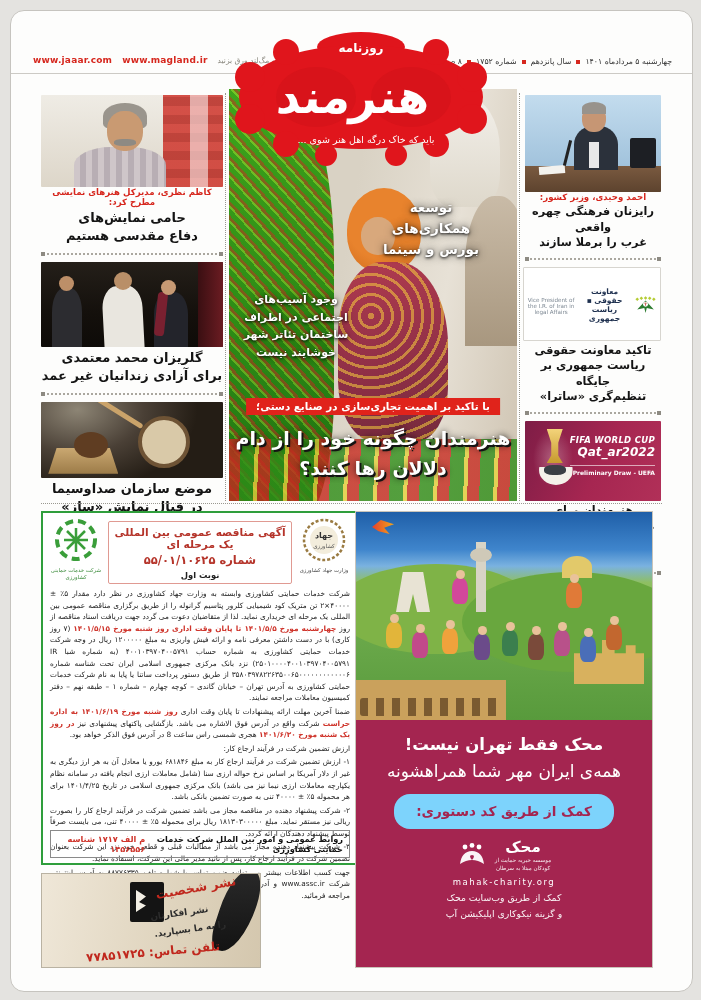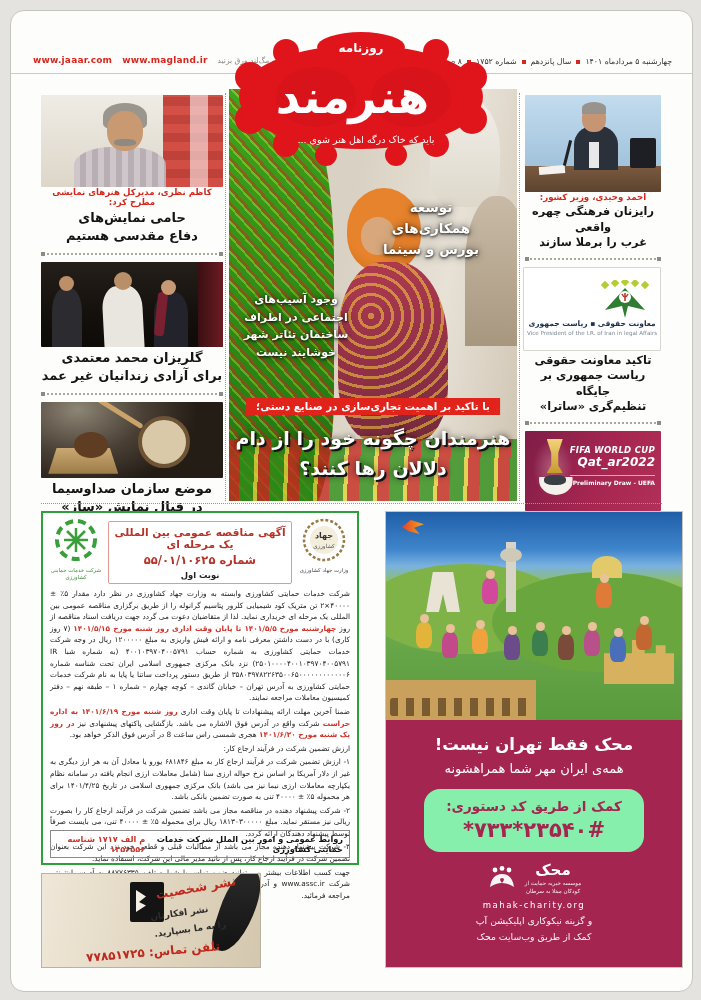--- a/index.html
+++ b/index.html
@@ -60,21 +60,21 @@
   .img-minister{height:97px;background:linear-gradient(180deg,#c3dcee,#a3c4dd 70%,#8fb4d0);}
   .img-minister .desk{left:0;bottom:0;width:100%;height:26px;background:linear-gradient(#7a5a40,#5d432e);}
   .img-minister .papers{left:10%;bottom:18px;width:26px;height:8px;background:#f3f2ee;transform:rotate(-4deg);}
   .img-minister .suit{left:36%;bottom:22px;width:44px;height:44px;background:#2b313b;border-radius:42% 42% 0 0;}
   .img-minister .shirt{left:47%;bottom:24px;width:10px;height:26px;background:#e8e8e8;}
   .img-minister .face{left:42%;bottom:60px;width:24px;height:26px;background:#c6첫9674;background:#c69674;border-radius:46%;}
   .img-minister .hair{left:42%;bottom:78px;width:24px;height:12px;background:#98938c;border-radius:50% 50% 0 0;}
   .img-minister .monitor{right:4%;bottom:24px;width:26px;height:30px;background:#1d1f24;border-radius:2px;}
   .img-minister .mic{left:30%;bottom:26px;width:3px;height:26px;background:#222;transform:rotate(14deg);}
   
-  .emblem-box{height:70px;background:#fff;border:1px solid #d7d5cf;display:flex;flex-direction:column;justify-content:flex-start;padding-top:12px;}
+  .emblem-box{height:70px;background:#fff;border:1px solid #d7d5cf;display:flex;flex-direction:row;align-items:center;justify-content:flex-start;padding-top:2px;}
   .emblem-cap{font-size:5.6px;color:#7d8893;margin-top:2px;direction:ltr;}
   .emblem-words{font-size:7.5px;font-weight:bold;color:#1d2f4e;direction:rtl;margin-top:1px;}
   
   .img-fifa{height:80px;background:linear-gradient(115deg,#7e1d46,#a62651 55%,#b13058);}
   .img-fifa .glow{left:6%;top:8px;width:40px;height:58px;background:radial-gradient(closest-side,rgba(255,255,255,.28),transparent);}
   .img-fifa .cres{left:10%;top:34px;width:34px;height:30px;background:#f4f1ea;border-radius:50%;clip-path:polygon(0 40%,100% 40%,100% 100%,0 100%);}
   .img-fifa .cup{left:16%;top:8px;width:16px;height:34px;background:linear-gradient(#f3d37a,#c79a2e);clip-path:polygon(0 0,100% 0,72% 40%,72% 78%,100% 100%,0 100%,28% 78%,28% 40%);}
   .img-fifa .base{left:14%;top:44px;width:22px;height:10px;background:#3a3f45;border-radius:40%;}
   .fifa-text{position:absolute;right:6px;top:14px;text-align:right;color:#fff;direction:ltr;}
   .fifa-text .l1{font-size:8.5px;font-weight:bold;font-style:italic;letter-spacing:.3px;}
@@ -113,38 +113,38 @@
   
   .pub{position:absolute;left:30px;top:862px;width:218px;height:93px;background:linear-gradient(100deg,#efe7d8,#e0d5bf 55%,#d4c7ae);border:1px solid #b9b2a2;overflow:hidden;direction:rtl;}
   .pub .quill{right:6px;top:-6px;width:34px;height:86px;background:linear-gradient(160deg,#2b2b2b,#111);border-radius:60% 40% 70% 30%;transform:rotate(18deg);}
   .pub .logo{left:88px;top:8px;width:34px;height:40px;background:#141414;border-radius:2px;}
   .pub .logo::after{content:"";position:absolute;left:6px;top:8px;width:10px;height:22px;background:#f2eee4;clip-path:polygon(0 0,100% 30%,30% 55%,100% 70%,0 100%);}
   .pub .brand{position:absolute;right:24px;top:6px;color:#c0271d;font-weight:bold;font-size:12.5px;transform:rotate(-10deg);}
   .pub .w1{position:absolute;right:52px;top:34px;color:#2c2c2c;font-weight:bold;font-size:9px;transform:rotate(-8deg);}
   .pub .w2{position:absolute;right:34px;top:50px;color:#2c2c2c;font-weight:bold;font-size:9px;transform:rotate(-8deg);}
   .pub .phone{position:absolute;right:40px;bottom:8px;color:#c0271d;font-weight:bold;font-size:12px;transform:rotate(-5deg);direction:rtl;}
   
-  .mahak{position:absolute;left:374px;top:500px;width:296px;height:455px;border:1px solid #c9c4ba;overflow:hidden;}
+  .mahak{position:absolute;left:344px;top:500px;width:296px;height:455px;border:1px solid #c9c4ba;overflow:hidden;}
   .m-illo{position:relative;height:208px;background:linear-gradient(180deg,#1f5fa8 0%,#3f85cc 18%,#7ab2e0 26%,#8fbf62 34%,#6aa84a 60%,#589a3c 100%);overflow:hidden;}
   .m-illo .hill{left:-20px;top:52px;width:200px;height:90px;background:#7fb347;border-radius:50%;}
   .m-illo .hill2{right:-30px;top:60px;width:220px;height:100px;background:#69a73e;border-radius:50%;}
   .m-illo .tower{left:120px;top:30px;width:10px;height:70px;background:#d8d4c6;}
   .m-illo .towerb{left:114px;top:36px;width:22px;height:14px;background:#cfc9b8;border-radius:50%;}
   .m-illo .azadi{left:40px;top:60px;width:34px;height:40px;background:#e8e3d4;clip-path:polygon(20% 0,80% 0,100% 100%,62% 100%,50% 55%,38% 100%,0 100%);}
   .m-illo .dome{right:60px;top:44px;width:30px;height:22px;background:#e2c96a;border-radius:50% 50% 0 0;}
   .m-illo .cast{right:8px;top:128px;width:70px;height:44px;background:#d8b15e;clip-path:polygon(0 30%,10% 30%,10% 10%,24% 10%,24% 30%,40% 30%,40% 0,58% 0,58% 30%,74% 30%,74% 12%,88% 12%,88% 30%,100% 30%,100% 100%,0 100%);}
   .m-illo .bridge{left:0;bottom:0;width:150px;height:40px;background:#caa15c;}
   .m-illo .bridge::after{content:"";position:absolute;left:4px;bottom:4px;width:140px;height:18px;background:repeating-linear-gradient(90deg,#7a5a30 0 8px,#caa15c 8px 16px);border-radius:3px;}
   .m-illo .bird{left:16px;top:8px;width:22px;height:14px;background:linear-gradient(90deg,#e6402a,#f2a71b);clip-path:polygon(0 50%,40% 0,100% 30%,55% 55%,80% 100%,30% 80%);}
   .m-illo .kid{position:absolute;width:16px;height:26px;border-radius:40% 40% 30% 30%;}
   .m-illo .kid::before{content:"";position:absolute;left:4px;top:-8px;width:9px;height:9px;border-radius:50%;background:#e9c29a;}
   .m-panel{background:#a42550;height:247px;text-align:center;color:#fff;direction:rtl;}
   .m-l1{font-weight:bold;font-size:16.5px;padding-top:15px;}
-  .m-l2{font-size:13px;margin-top:7px;}
-  .m-ussd{background:#86efac;width:208px;margin:13px auto 0;border-radius:16px;padding:9px 6px 10px;}
+  .m-l2{font-size:17px;margin-top:7px;}
+  .m-ussd{background:#7dd3fc;width:208px;margin:13px auto 0;border-radius:16px;padding:9px 6px 10px;}
   .m-ussd .lab{color:#a42550;font-weight:bold;font-size:13.5px;}
   .m-ussd .code{color:#a42550;font-weight:bold;font-size:21px;direction:ltr;margin-top:4px;letter-spacing:1px;}
   .m-logo-row{display:flex;align-items:center;justify-content:center;gap:8px;margin-top:9px;direction:ltr;}
   .m-brand{font-weight:bold;font-size:15px;}
   .m-sub{font-size:5.6px;line-height:1.5;opacity:.92;}
   .m-site{font-size:8.5px;letter-spacing:1.5px;margin-top:4px;direction:ltr;}
   .m-f{font-size:9.3px;margin-top:5px;opacity:.95;}
 </style>
 </head>
 <body>
@@ -394,37 +394,36 @@
       <span class="kid" style="left:224px;top:124px;background:#4a6eb8;"></span>
       <span class="kid" style="left:250px;top:112px;background:#c2672f;"></span>
       <span class="kid" style="left:96px;top:66px;background:#d2489a;"></span>
       <span class="kid" style="left:210px;top:70px;background:#e07a38;"></span>
     </div>
     <div class="m-panel">
       <div class="m-l1">محک فقط تهران نیست!</div>
       <div class="m-l2">همه‌ی ایران مهر شما همراهشونه</div>
       <div class="m-ussd">
         <div class="lab">کمک از طریق کد دستوری:</div>
-        <div class="code">*۷۳۳*۲۳۵۴۰#</div>
       </div>
       <div class="m-logo-row">
         <svg width="30" height="26" viewBox="0 0 30 26">
           <g fill="#fff">
             <circle cx="8" cy="5" r="2.4"></circle>
               <circle cx="15" cy="3.4" r="2.4"></circle>
               <circle cx="22" cy="5" r="2.4"></circle>
             <path d="M15 9 C8 9 4 14 3 22 q6-4 12-4 q6 0 12 4 C26 14 22 9 15 9 Z" opacity=".95"></path>
             <path d="M13 14 q2-2 2 0 q0-2 2 0 q0 2-2 4 q-2-2-2-4 Z" fill="#a42550"></path>
           </g>
         </svg>
         <div>
           <div class="m-brand">محک</div>
           <div class="m-sub pre">موسسه خیریه حمایت از
 کودکان مبتلا به سرطان</div>
         </div>
       </div>
       <div class="m-site">mahak-charity.org</div>
+      <div class="m-f">کمک از طریق وب‌سایت محک</div>
       <div class="m-f">و گزینه نیکوکاری اپلیکیشن آپ</div>
-      <div class="m-f">کمک از طریق وب‌سایت محک</div>
     </div>
   </div>
 
 </div>
 
 </body></html>

